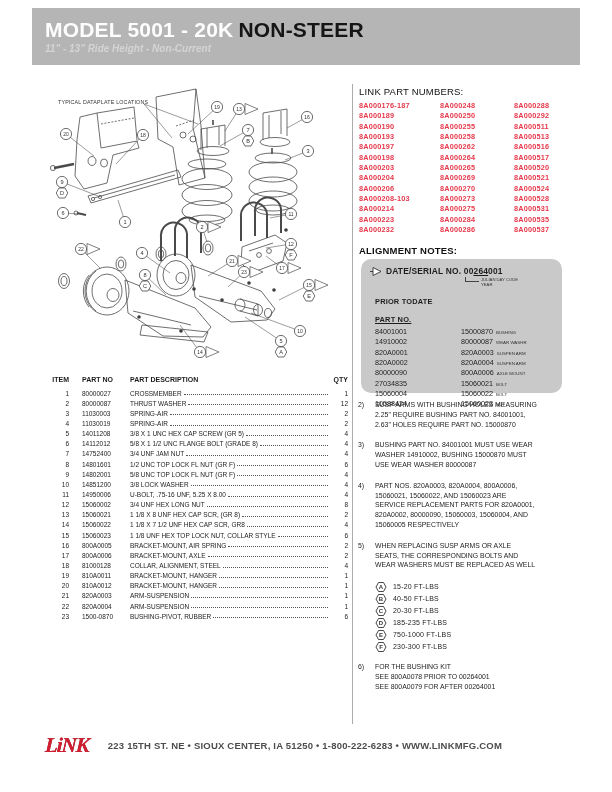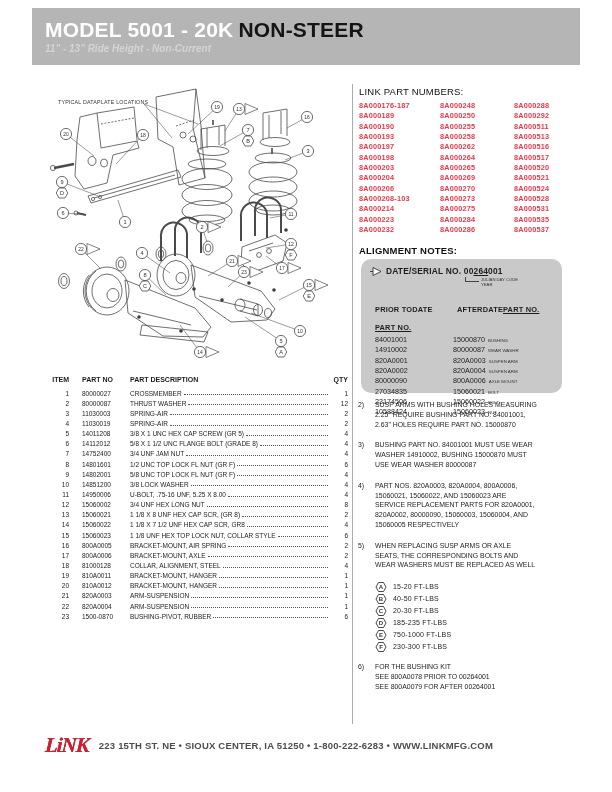--- a/index.html
+++ b/index.html
@@ -43,41 +43,41 @@
   .in-title{position:absolute;left:359px;top:245px;font-size:9.5px;font-weight:bold;color:#111;letter-spacing:.2px}
   .serial-box{position:absolute;left:361px;top:259px;width:201px;height:134px;background:#c9c9c9;
               border-radius:10px;padding:7px 6px 0 8px;color:#1d1d1d}
   .serial-head{display:flex;align-items:flex-start}
   .serial-head svg{flex:none;margin-right:3px}
   .serial-text{font-size:8.4px;font-weight:bold;letter-spacing:.2px}
   .serial-text .umid{text-decoration:underline}
   .jul-note{display:flex;margin-left:96px;margin-top:0px;height:11px}
   .jul-elbow{width:14px;height:5px;border-left:.6px solid #444;border-bottom:.6px solid #444;margin-top:0}
   .jul-lines{font-size:4.2px;line-height:4.8px;color:#333;margin-left:2px;margin-top:1px;white-space:nowrap}
-  .serial-cols{display:flex;margin-top:10px;padding-left:6px}
+  .serial-cols{display:flex;margin-top:2px;padding-left:6px}
   .s-col1{width:82px}
   .s-h{font-size:7.4px;font-weight:bold;line-height:9px;letter-spacing:.2px;display:inline-block}
   .s-h.underline{text-decoration:underline}
   .s-hwrap div{line-height:9px}
   .s-row{display:flex;line-height:9.35px}
-  .s-prior{width:78px;font-size:7.2px}
+  .s-prior{width:86px;font-size:7.2px}
   .s-after{font-size:7.2px;white-space:nowrap}
   .s-label{font-size:4.4px;margin-left:3px;color:#333}
   .notes{position:absolute;left:358px;top:400px;width:214px;font-size:6.9px;line-height:9.8px;color:#1d1d1d}
   .note{display:flex;margin-bottom:11px}
   .note-num{width:17px;flex:none}
   .note-text{width:162px}
   .torque{margin:3px 0 9px 17px}
   .tq-row{display:flex;align-items:center;height:12px}
   .tq-val{font-size:7px;margin-left:6px;letter-spacing:.2px}
   
   .footer{position:absolute;left:45px;top:733px;display:flex;align-items:center}
   .logo{color:#cf1f30;font-size:21px;font-weight:900;font-style:italic;letter-spacing:-1px;
         transform:skewX(-3deg);text-shadow:0 0 .4px #8c1420;font-family:"Liberation Serif",serif}
-  .addr{font-size:9.5px;font-weight:bold;color:#4d4d4d;margin-left:10px;letter-spacing:.2px}
+  .addr{font-size:9.5px;font-weight:bold;color:#4d4d4d;margin-left:19px;letter-spacing:.2px}
 </style>
 </head>
 <body>
 
 <div class="page">
 
   <div class="hdr">
     <div class="hdr-title">
       <span class="tw">MODEL 5001 - 20K</span><span class="tb">NON-STEER</span>
     </div>
@@ -573,21 +573,20 @@
     </div>
     <div class="jul-note">
       <div class="jul-elbow"></div>
       <div class="jul-lines">
         <div>JULIAN DAY CODE</div>
         <div>YEAR</div>
       </div>
     </div>
     <div class="serial-cols">
       <div class="s-col1 s-hwrap"><div class="s-h">PRIOR TO</div><div class="s-h">DATE</div><div class="s-h underline">PART NO.</div></div>
-      <div class="s-hwrap"><div class="s-h">AFTER</div><div class="s-h">DATE</div><div class="s-h underline">PART NO.</div></div>
     </div>
     <div style="padding-left:6px;margin-top:1px">
         <div class="s-row">
           <div class="s-prior">84001001</div>
           <div class="s-after">15000870<span class="s-label">BUSHING</span></div>
         </div>
         <div class="s-row">
           <div class="s-prior">14910002</div>
           <div class="s-after">80000087<span class="s-label">WEAR WASHR</span></div>
         </div>
@@ -601,21 +600,21 @@
         </div>
         <div class="s-row">
           <div class="s-prior">80000090</div>
           <div class="s-after">800A0006<span class="s-label">AXLE MOUNT</span></div>
         </div>
         <div class="s-row">
           <div class="s-prior">27034835</div>
           <div class="s-after">15060021<span class="s-label">BOLT</span></div>
         </div>
         <div class="s-row">
-          <div class="s-prior">23174506</div>
+          <div class="s-prior">15060004</div>
           <div class="s-after">15060022<span class="s-label">BOLT</span></div>
         </div>
         <div class="s-row">
           <div class="s-prior">10588424</div>
           <div class="s-after">15060023<span class="s-label">NUT</span></div>
         </div>
       </div>
   </div>
 
   <div class="notes">

